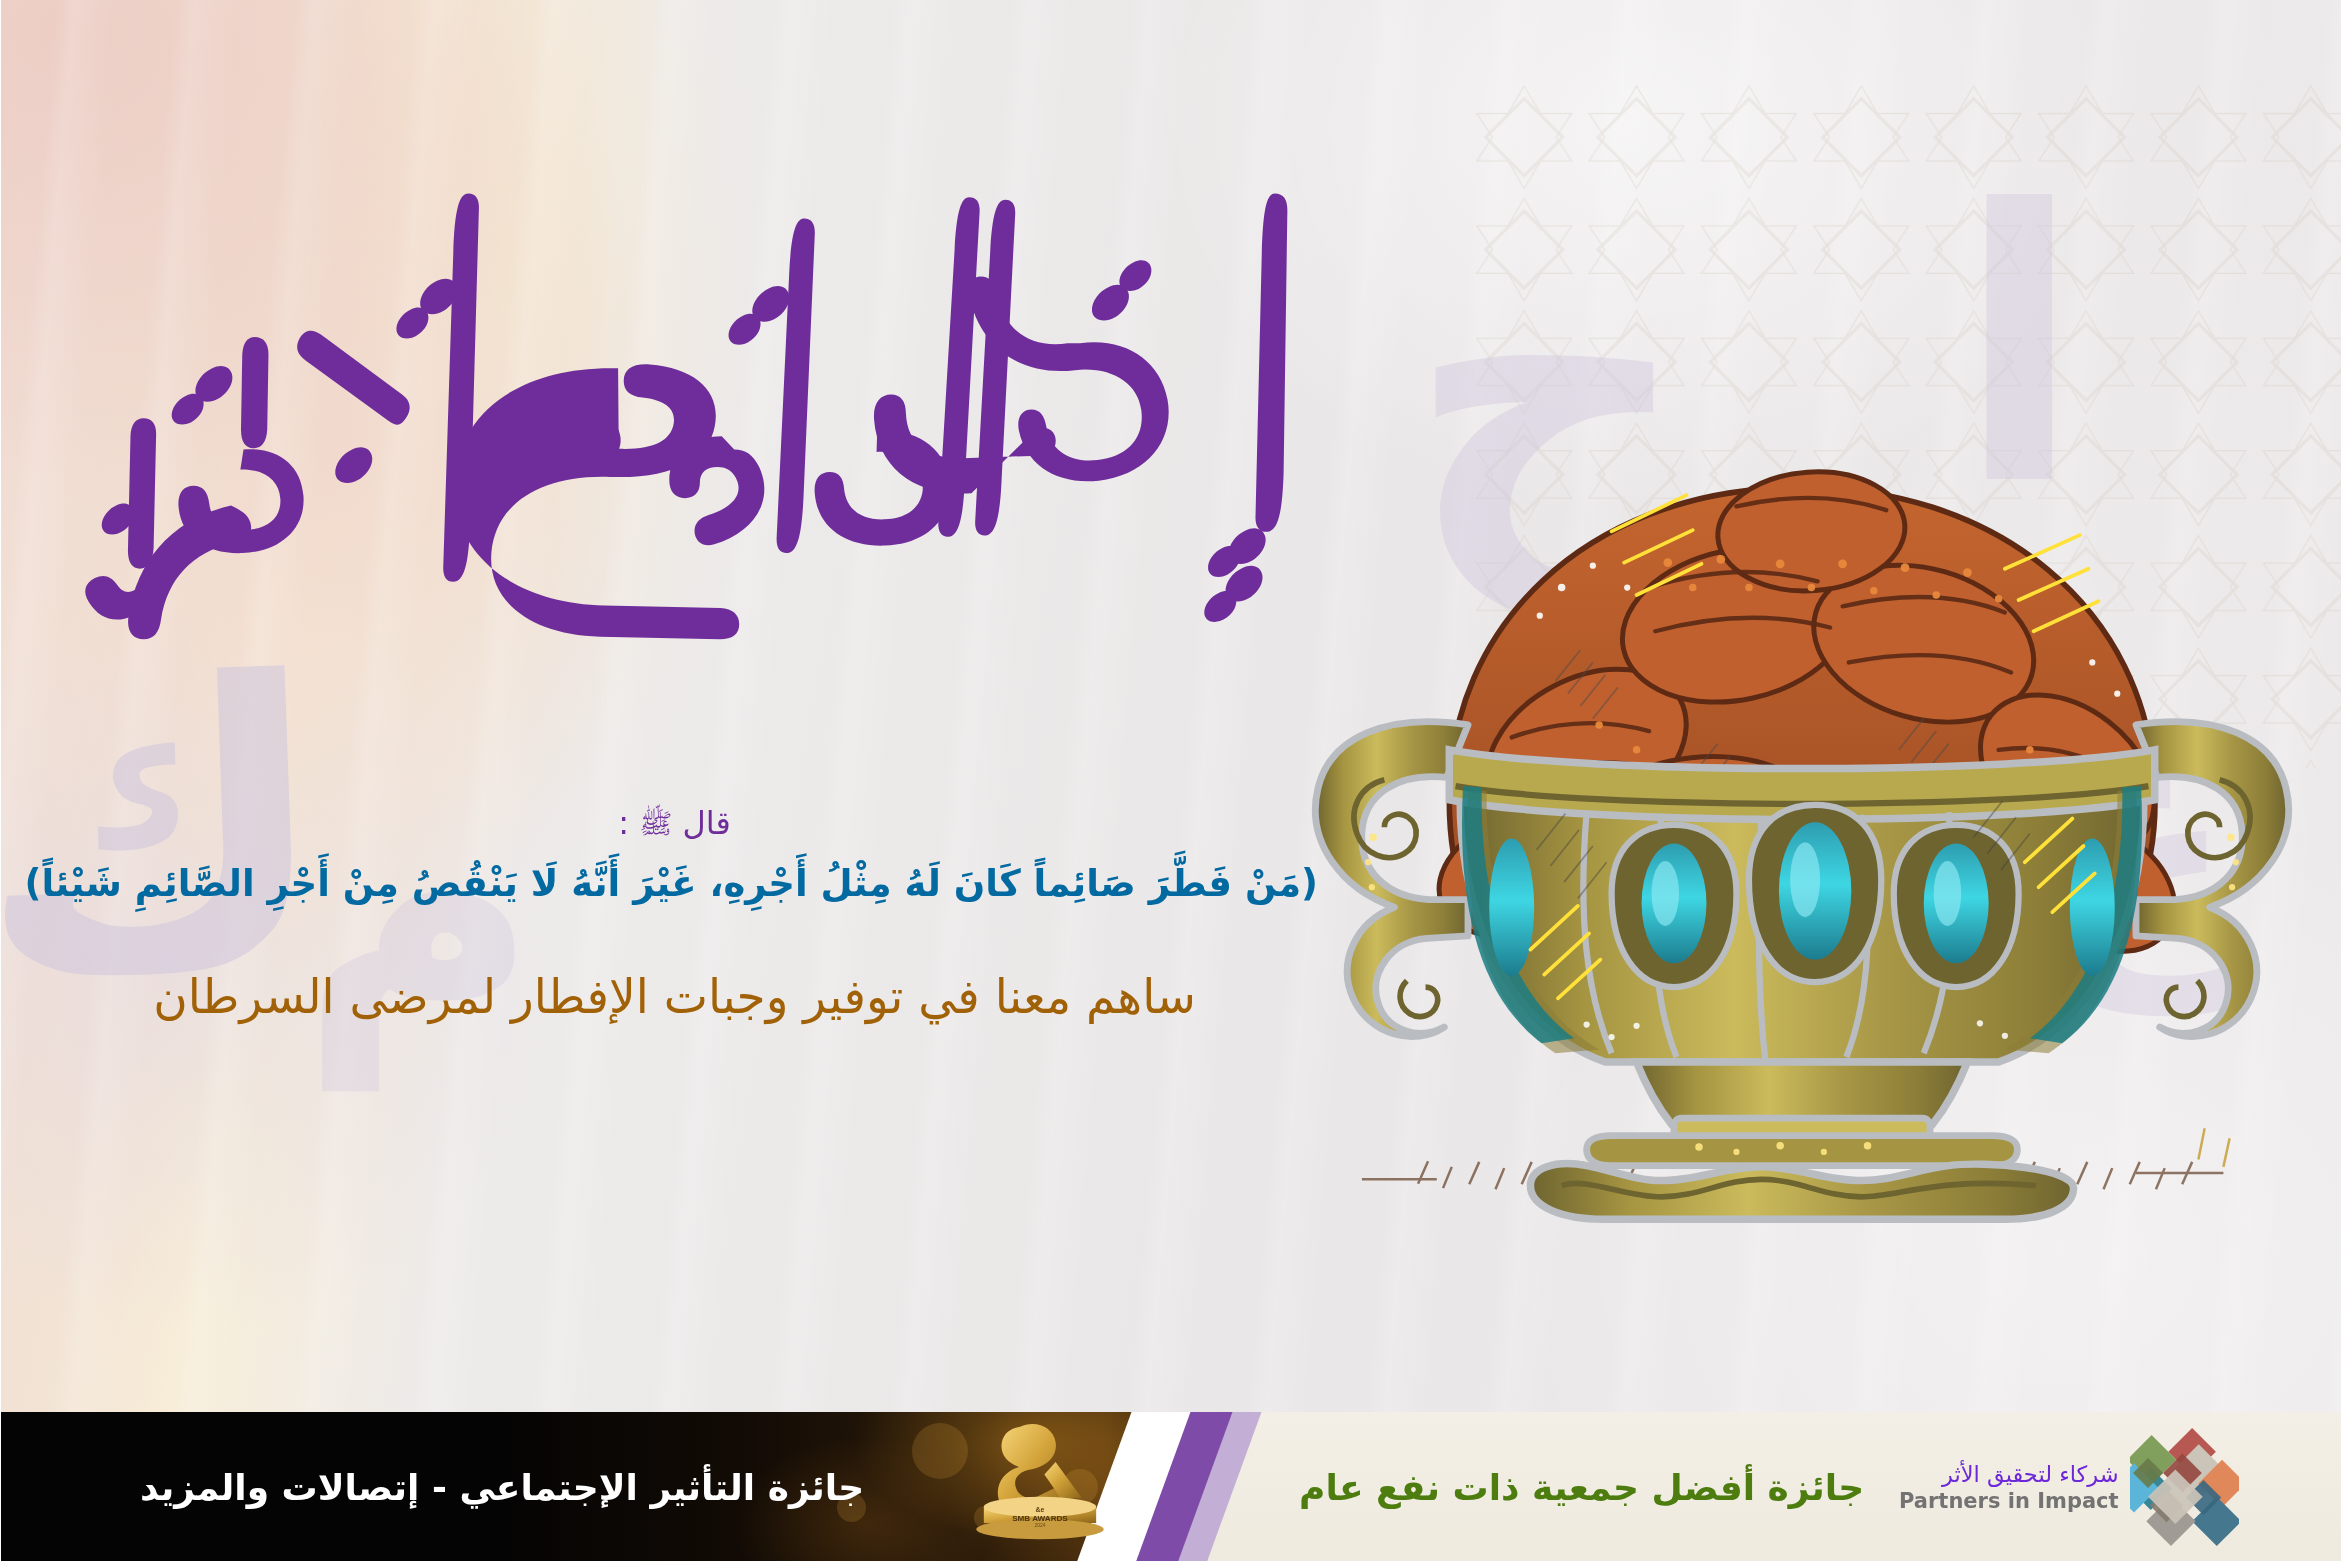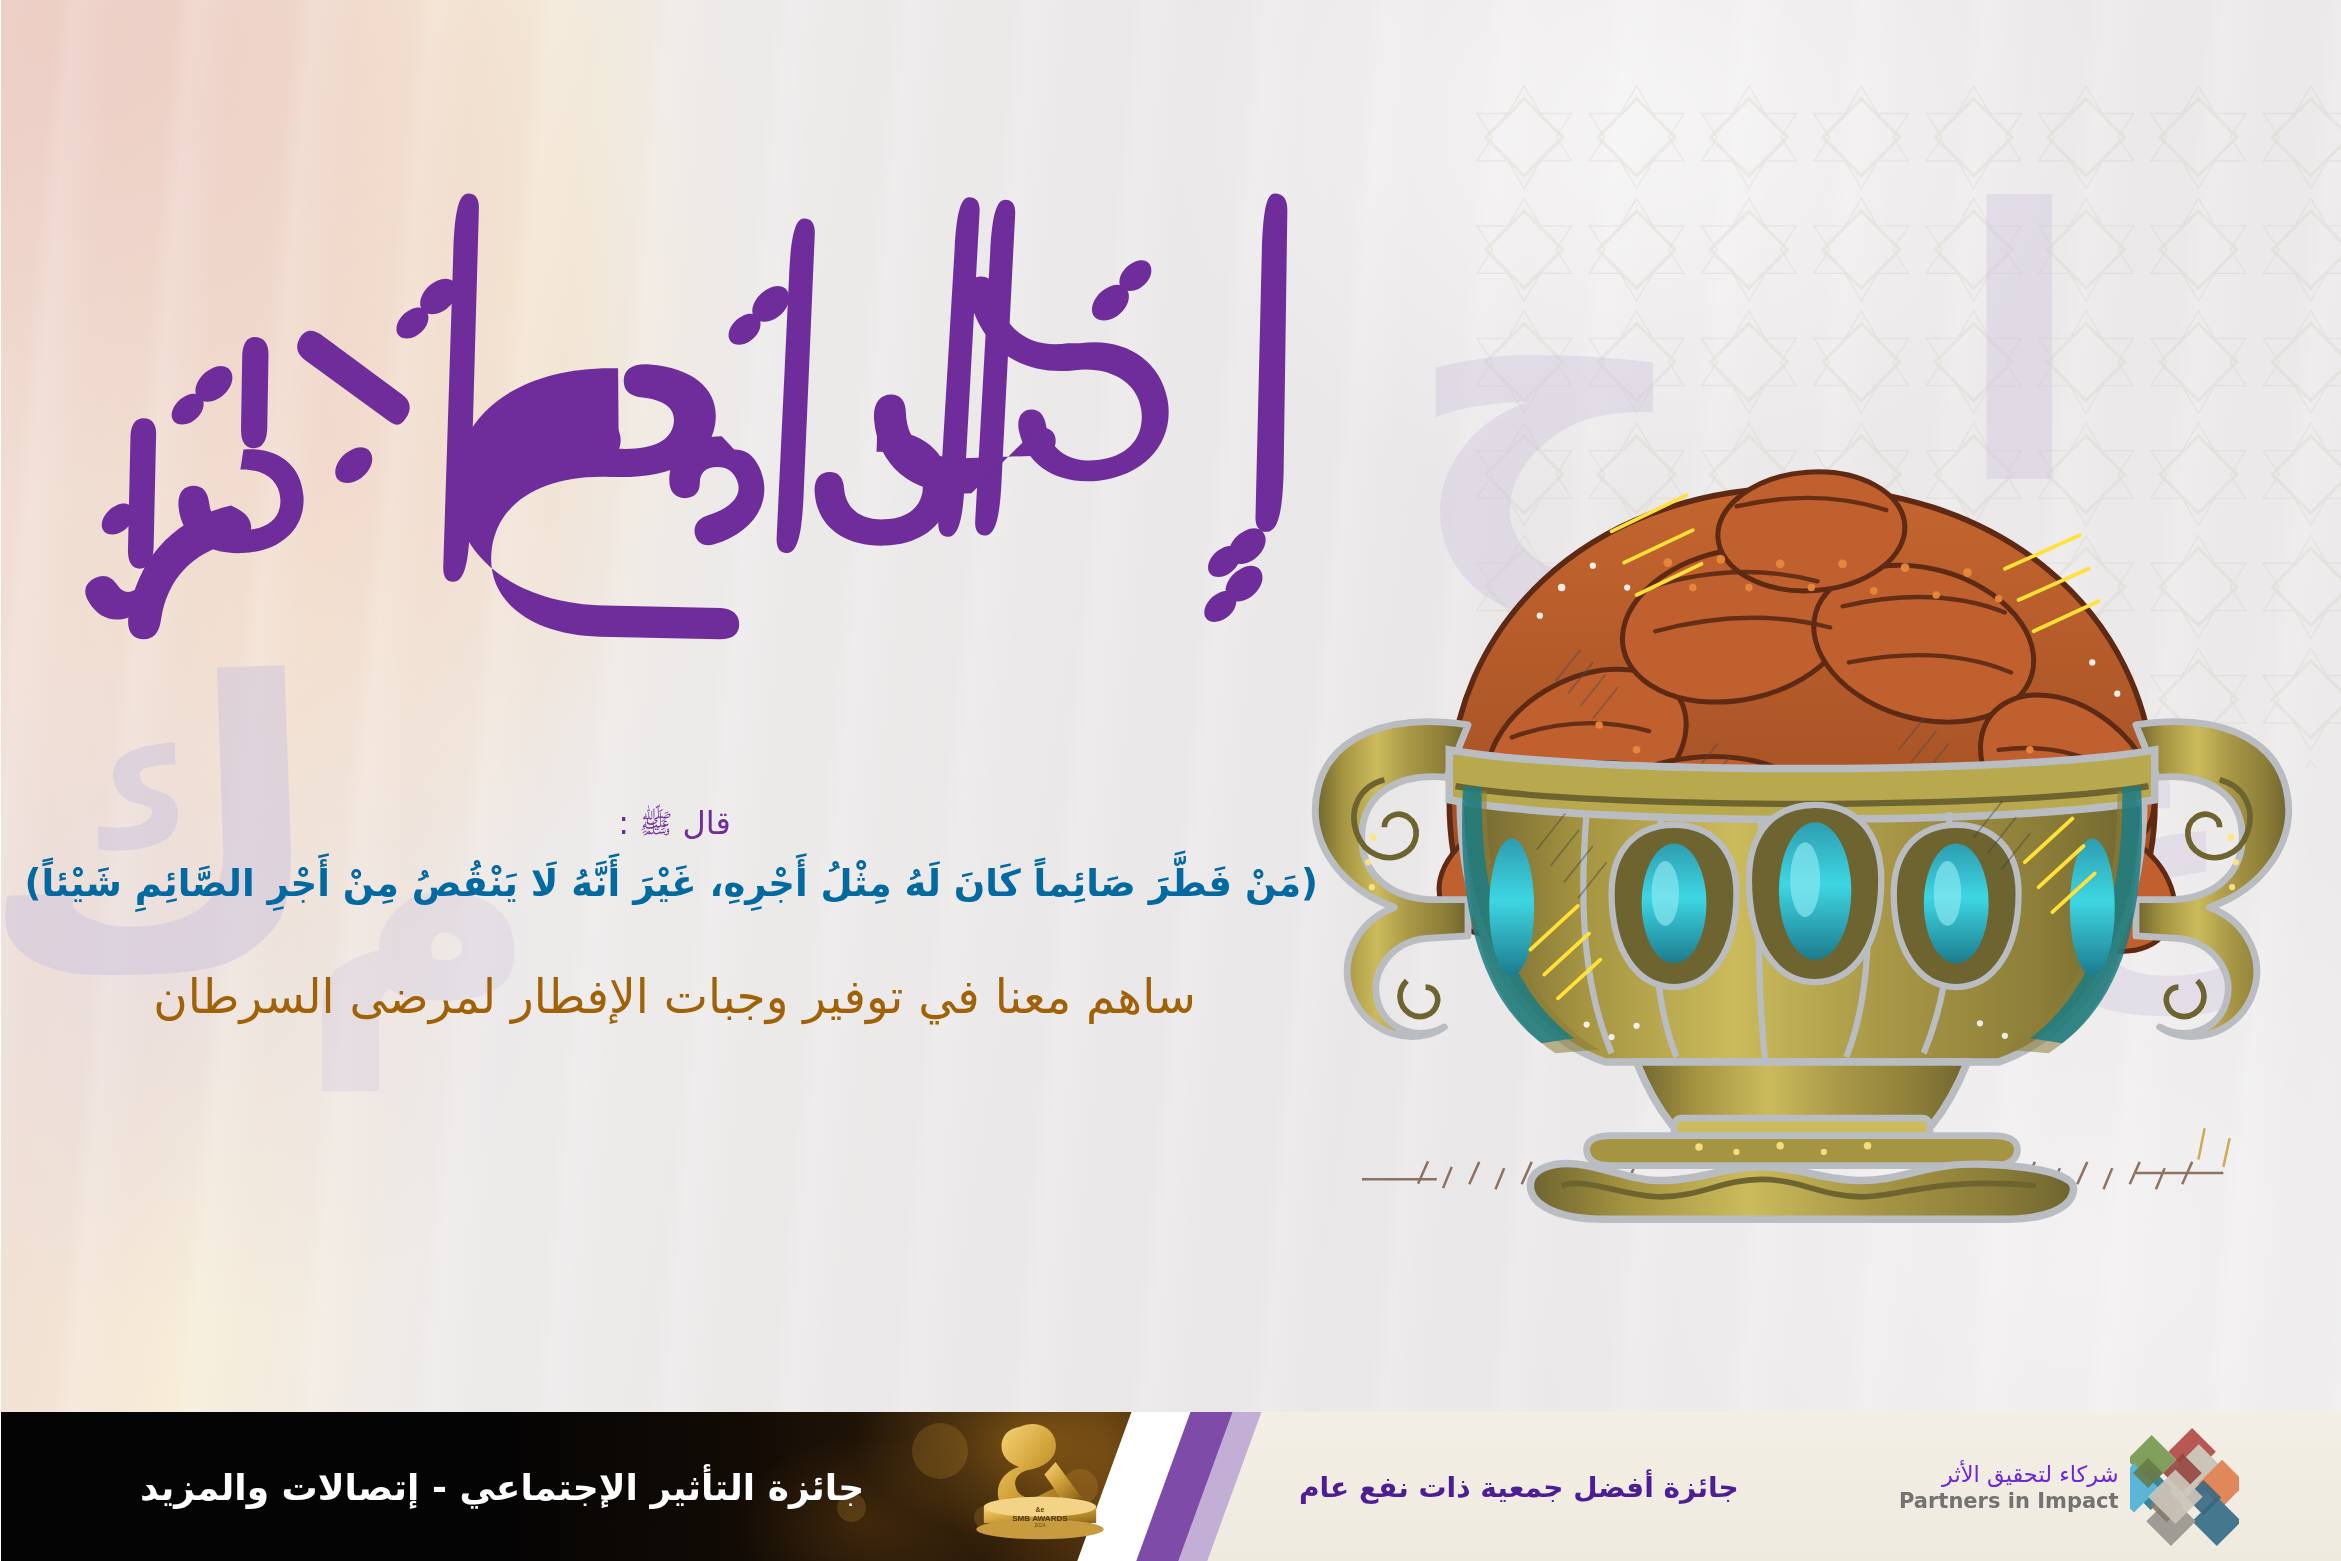--- a/index.html
+++ b/index.html
@@ -112,21 +112,21 @@
   .d-pur1 { left:1163px;  width:46px;  background:#7e4ba8; }
   .d-pur2 { left:1129px;  width:56px;  background:#b9a1cf; opacity:.92;}
   .d-pur3 { left:1205px;  width:29px;  background:#c3aed6; }
 
   .foot-txt-left{
     position:absolute; left:140px; top:50%; transform:translateY(-50%);
     color:#ffffff; font-size:36px; font-weight:700; white-space:nowrap; direction:rtl;
   }
   .foot-txt-right{
     position:absolute; left:1299px; top:50%; transform:translateY(-50%);
-    color:#4c1d95; font-size:28px; font-weight:700; white-space:nowrap; direction:rtl;
+    color:#4d7c0f; font-size:36px; font-weight:700; white-space:nowrap; direction:rtl;
   }
   
   .smb{ position:absolute; left:962px; bottom:3.7px; width:156px; height:144px; }
   
   .pl-wrap{
     position:absolute; left:1899px; top:50%; transform:translateY(-50%);
     display:flex; align-items:center; gap:11.2px; direction:rtl;
   }
   .pl-text{ text-align:right; }
   .pl-ar{ color:#6d28d9; font-size:22.5px; font-weight:400; line-height:1.25; white-space:nowrap; }

